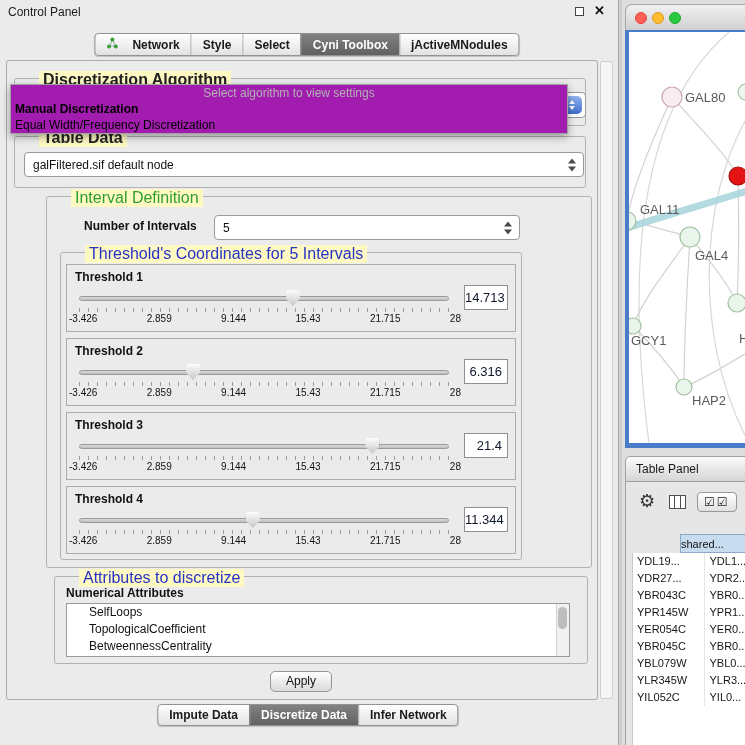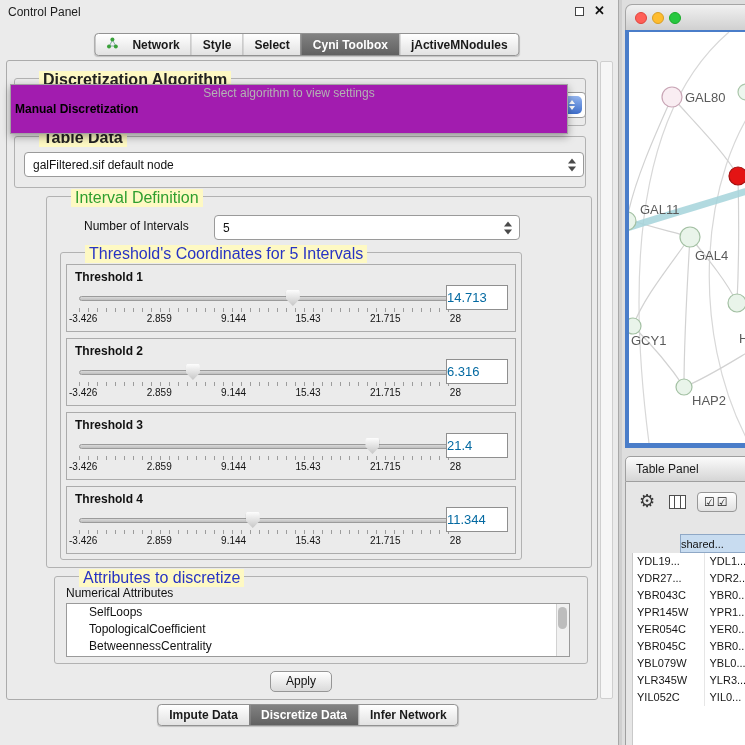--- a/index.html
+++ b/index.html
@@ -35,30 +35,30 @@
   .tri-down { width:0; height:0; border-left:4px solid transparent; border-right:4px solid transparent; border-top:5px solid #4a4a4a; }
   .capsule { position:absolute; right:3px; top:3px; bottom:3px; width:20px; border-radius:5px; background:linear-gradient(#93b5ef,#3e6ecb); display:flex; flex-direction:column; align-items:center; justify-content:center; gap:2px; }
   .capsule .tri-up { border-bottom-color:#fff; border-left-width:3.5px; border-right-width:3.5px; border-bottom-width:4px; margin:0; }
   .capsule .tri-down { border-top-color:#fff; border-left-width:3.5px; border-right-width:3.5px; border-top-width:4px; }
 
   .popup { position:absolute; left:10px; top:84px; width:558px; height:50px; background:#a21caf; border:1px solid #a2a2a2; box-shadow:0 3px 8px rgba(0,0,0,.35); z-index:30; }
   .popup-placeholder { height:16px; line-height:16px; text-align:center; color:#b3b3b3; font-size:12px; }
   .popup-item { height:16px; line-height:16px; padding-left:4px; font-size:12px; color:#000; }
   .popup-item.first { font-weight:bold; }
 
-  .bold-label { position:absolute; font-size:12px; font-weight:normal; color:#111; white-space:nowrap; }
+  .bold-label { position:absolute; font-size:12px; font-weight:bold; color:#111; white-space:nowrap; }
 
   .thresh-box { position:absolute; left:66px; width:450px; height:68px; border:1px solid #ababab; background:#ebebeb; }
   .t-label { position:absolute; left:8px; top:5px; font-size:12px; font-weight:bold; color:#111; }
   .slider { position:absolute; left:10px; right:64px; top:24px; height:18px; }
   .track { position:absolute; left:2px; right:2px; top:7px; height:5px; background:linear-gradient(#d9d9d9,#bfbfbf); border:1px solid #9b9b9b; border-radius:3px; }
   .thumb { position:absolute; top:1px; width:14px; height:16px; background:linear-gradient(#fdfdfd,#c6c6c6); clip-path:polygon(8% 0,92% 0,100% 12%,100% 55%,50% 100%,0 55%,0 12%); filter:drop-shadow(0 1px 1px rgba(0,0,0,.45)); }
   .ticks { position:absolute; left:12px; right:66px; top:43px; height:4px; background-image:repeating-linear-gradient(90deg,#9c9c9c 0 1px,transparent 1px 9px); }
   .scale { position:absolute; left:2px; right:54px; top:48px; display:flex; justify-content:space-between; font-size:10px; color:#111; }
-  .value-box { position:absolute; right:7px; top:20px; width:62px; height:25px; background:#fff; border:1px solid #8f8f8f; font-size:13px; line-height:23px; padding-right:5px; color:#0369a1; }
+  .value-box { position:absolute; right:7px; top:20px; width:44px; height:25px; background:#fff; border:1px solid #8f8f8f; font-size:13px; line-height:23px; text-align:right; padding-right:5px; color:#0f172a; }
 
   .list { position:absolute; left:66px; top:603px; width:504px; height:54px; background:#fff; border:1px solid #9a9a9a; overflow:hidden; }
   .list-item { height:17px; line-height:17px; padding-left:22px; font-size:12px; color:#111; white-space:nowrap; }
   .list-scroll { position:absolute; right:0; top:0; bottom:0; width:13px; background:#f1f1f1; border-left:1px solid #d2d2d2; }
   .list-scroll-thumb { position:absolute; left:1px; top:3px; width:9px; height:22px; background:#bdbdbd; border-radius:5px; }
 
   .btn { position:absolute; background:linear-gradient(#ffffff,#dadada); border:1px solid #969696; border-radius:5px; font-size:12px; color:#111; text-align:center; }
   .apply-btn { left:270px; top:671px; width:62px; height:21px; line-height:19px; }
 
   
@@ -137,20 +137,21 @@
     <div class="combo" style="left:24px; top:92px; width:562px; height:26px;">
       <div class="capsule">
         <div class="tri-up"></div>
           <div class="tri-down"></div>
       </div>
     </div>
 
     <div class="popup">
       <div class="popup-placeholder">Select algorithm to view settings</div>
       <div class="popup-item first">Manual Discretization</div>
+      <div class="popup-item">Equal Width/Frequency Discretization</div>
     </div>
 
     <div class="group" style="left:14px; top:136px; width:572px; height:52px;">
       <div class="group-label bold">Table Data</div>
     </div>
     <div class="combo" style="left:24px; top:152px; width:560px; height:25px;">
       <div class="val">galFiltered.sif default node</div>
       <div class="stepper">
           <div class="tri-up"></div>
           <div class="tri-down"></div>

